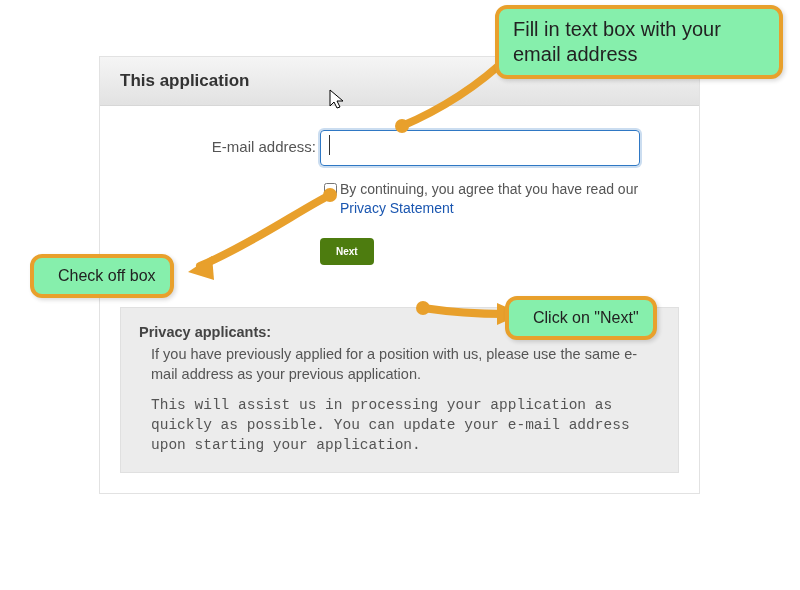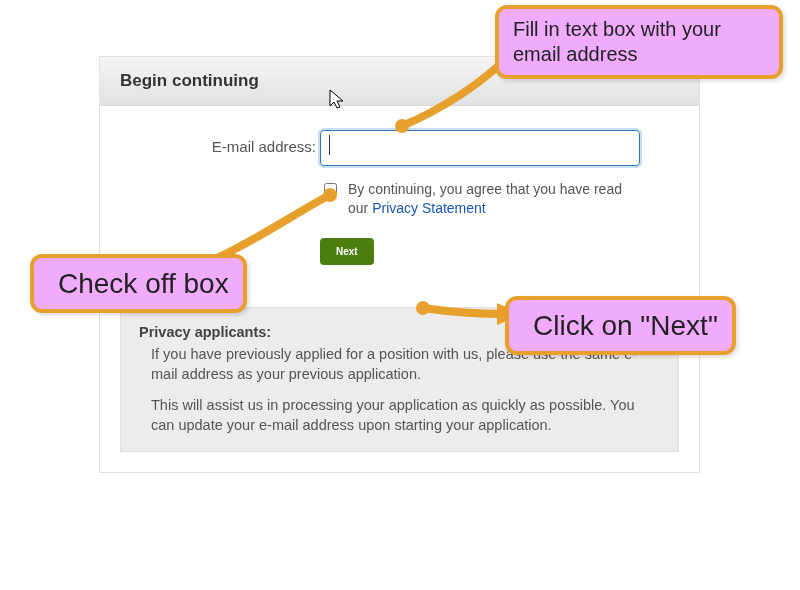--- a/index.html
+++ b/index.html
@@ -71,21 +71,20 @@
     display: inline-block;
     width: 1px;
     height: 20px;
     background: #333;
     vertical-align: middle;
   }
 
   .consent-block {
     display: flex;
     align-items: flex-start;
-    gap: 8px;
     max-width: 320px;
     font-size: 14px;
     color: #555;
     line-height: 1.35;
   }
   .consent-block input[type="checkbox"] {
     margin-top: 2px;
     width: 15px;
     height: 15px;
   }
@@ -122,37 +121,37 @@
   }
   .note-box .note-title {
     font-weight: bold;
     color: #444;
     display: block;
     margin-bottom: 2px;
   }
   .note-box p {
     margin: 0 0 10px 12px;
   }
-  .note-box p:last-child { margin-bottom: 0; }
+  .note-box p:last-child { margin-bottom: 0; font-family: Liberation Mono, monospace; }
 
   
   .callout {
     position: absolute;
-    background: #f0abfc;
+    background: #86efac;
     border: 4px solid #e8a02c;
     border-radius: 12px;
     padding: 8px 14px;
     font-family: Arial, Helvetica, sans-serif;
     font-size: 20px;
     color: #222;
     line-height: 1.25;
     box-shadow: 2px 2px 4px rgba(0,0,0,0.15);
     z-index: 20;
   }
-  .callout.small { font-size: 28px; padding-left: 24px; }
+  .callout.small { font-size: 16px; padding-left: 24px; }
 
   
   svg.overlay {
     position: absolute;
     left: 0; top: 0;
     width: 800px;
     height: 590px;
     pointer-events: none;
     z-index: 15;
   }
@@ -176,21 +175,21 @@
     top: 88px;
     z-index: 12;
     pointer-events: none;
   }
 </style>
 </head>
 <body>
 
 <div class="panel">
 
-  <div class="panel-header">Begin continuing</div>
+  <div class="panel-header">This application</div>
 
   <div class="panel-body">
 
     <div class="form-row">
       <div class="form-label">E-mail address:</div>
       <div class="form-control">
         <div class="email-input">
           <span class="email-caret"></span>
         </div>
       </div>

